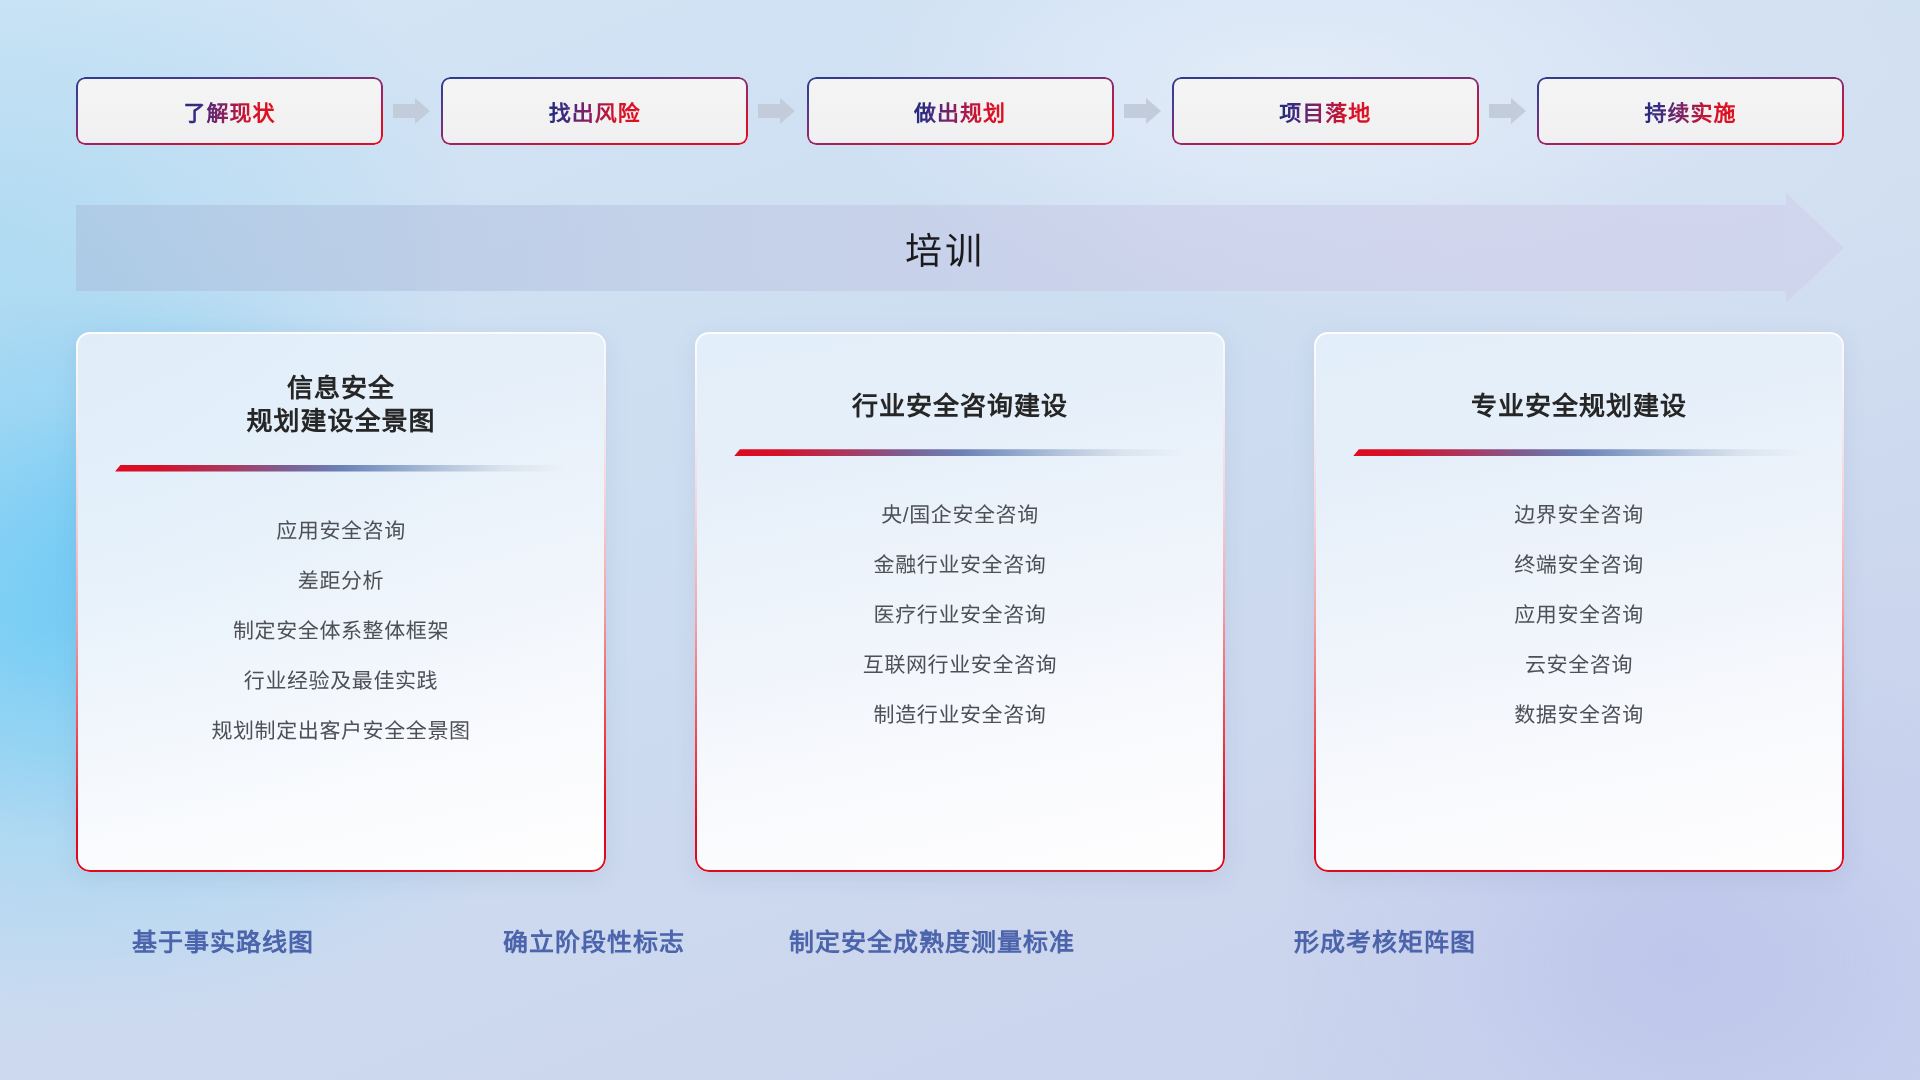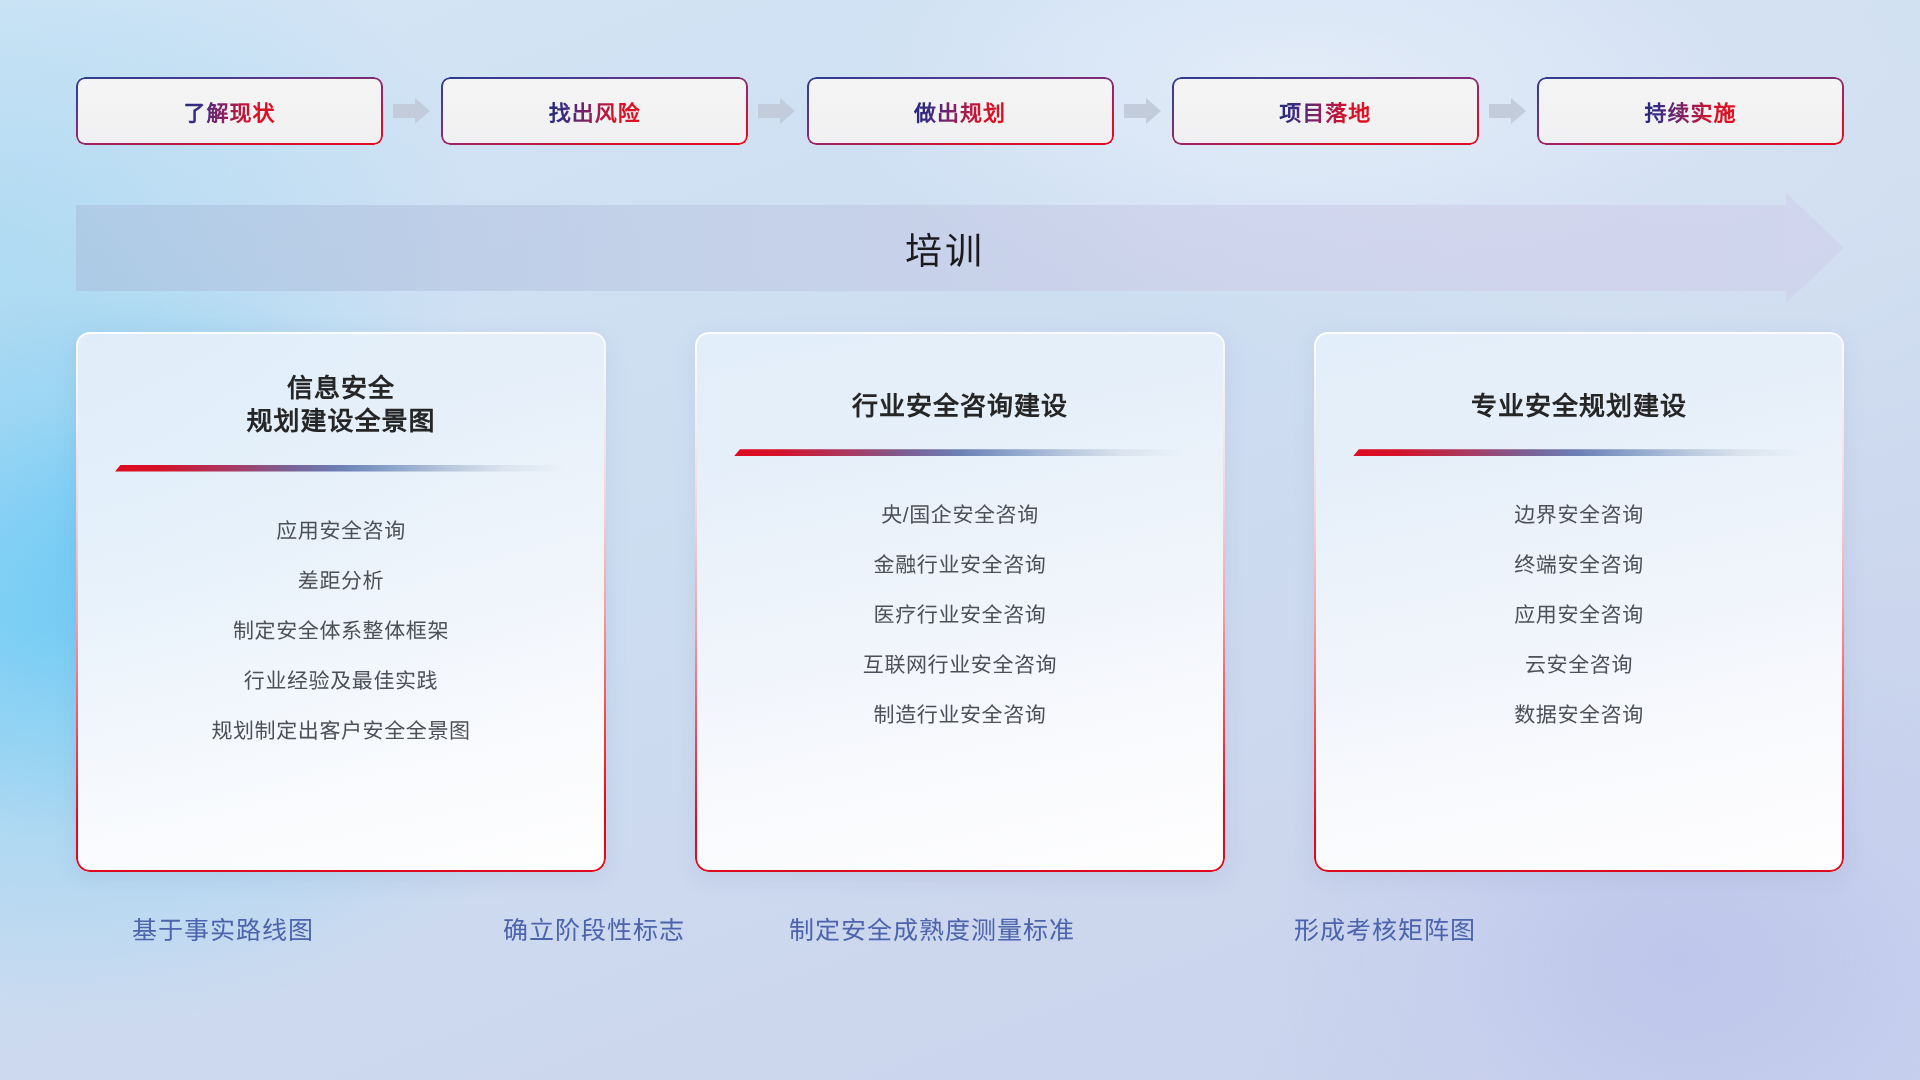--- a/index.html
+++ b/index.html
@@ -266,23 +266,23 @@
   .footnotes {
     position: absolute;
     left: 0;
     top: 910px;
     width: 1920px;
     height: 54px;
     z-index: 7;
   }
   .footnote {
     position: absolute;
-    top: 0;
+    top: 12px;
     font-size: 25px;
-    font-weight: normal;
+    font-weight: bold;
     color: #4c64ac;
     letter-spacing: 1px;
     white-space: nowrap;
   }
   .fn-0 { left: 132px; }
   .fn-1 { left: 463px; margin-left: 40px; }
   .fn-2 { left: 789px; }
   .fn-3 { left: 1294px; }
 </style>
 </head>

